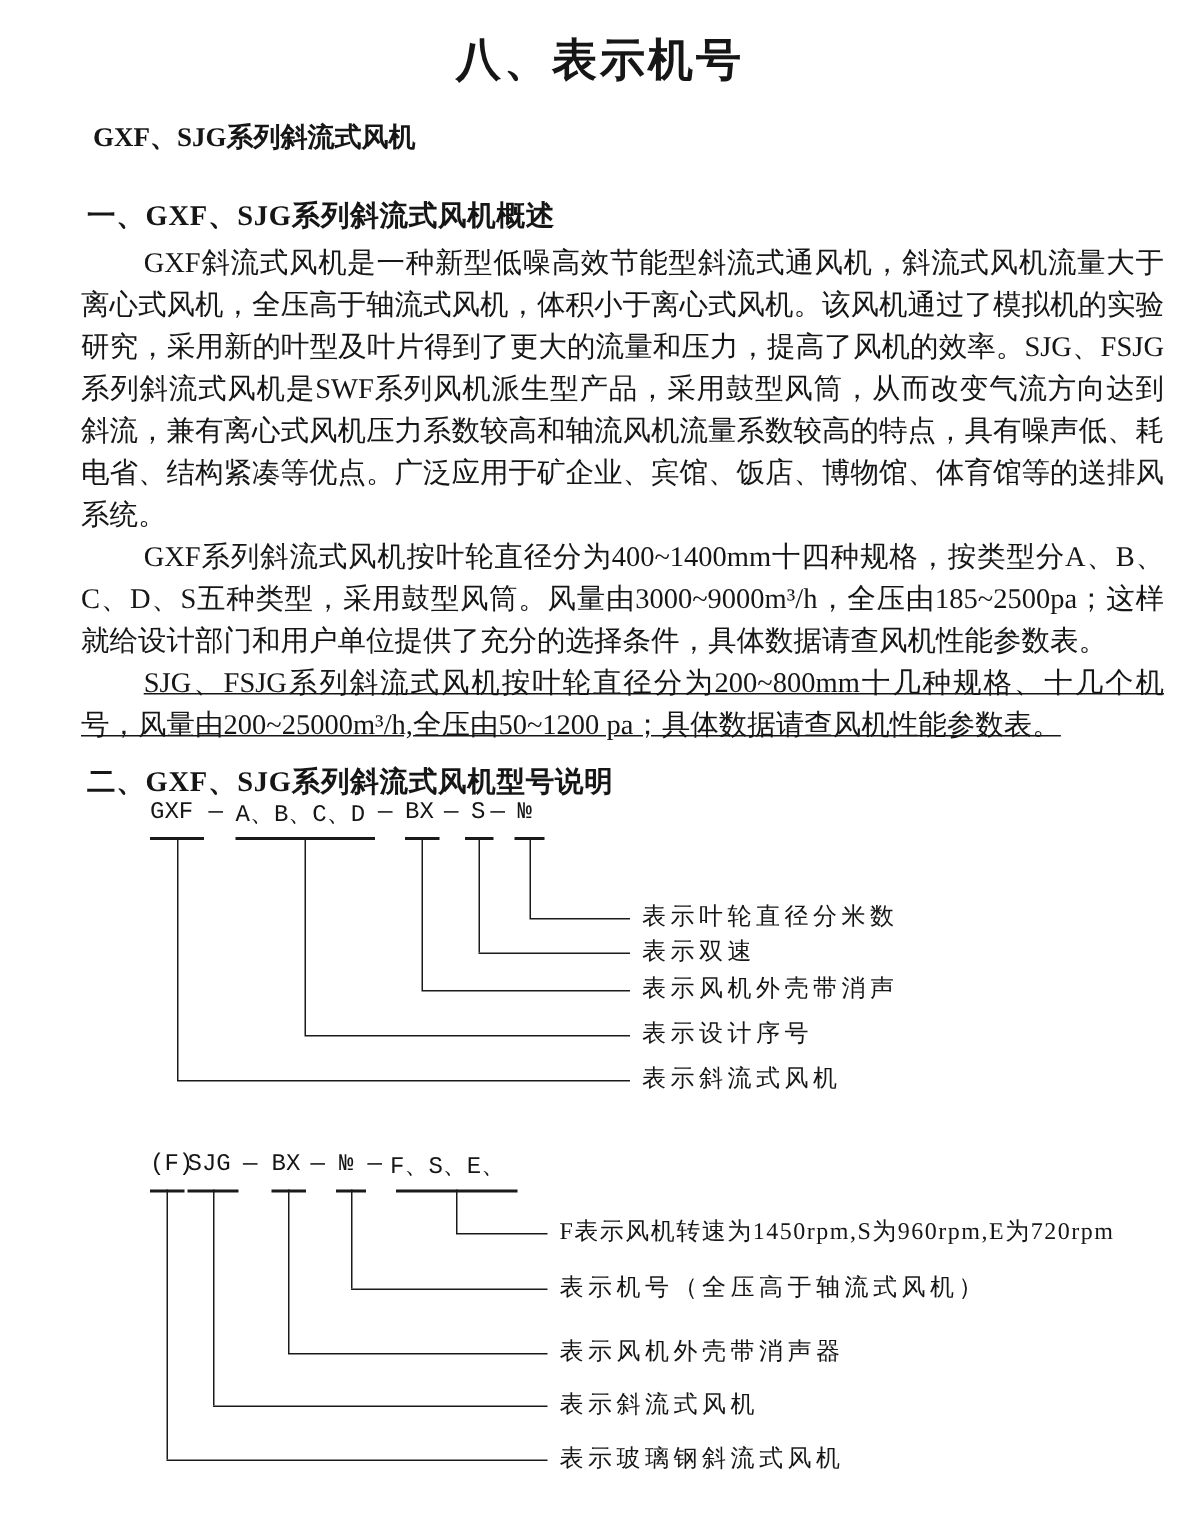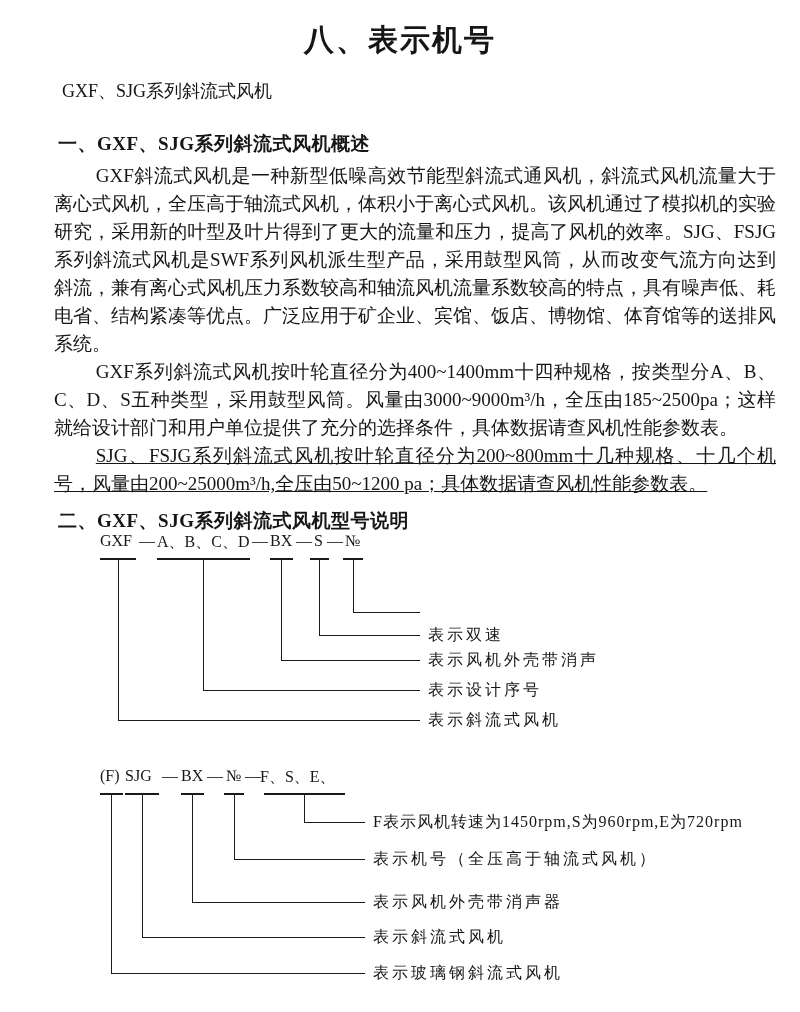--- a/index.html
+++ b/index.html
@@ -6,36 +6,36 @@
   #page{
     position:relative;width:800px;height:1012px;background:#ffffff;
     font-family:"Liberation Serif","DejaVu Serif",serif;color:#161616;
     overflow:hidden;
   }
   .doc-title{
     position:absolute;top:20px;left:0;width:100%;text-align:center;
     font-size:30px;font-weight:bold;letter-spacing:2px;margin:0;
   }
   .subtitle{
-    position:absolute;top:79px;left:62px;font-size:18px;font-weight:normal;margin:0;
+    position:absolute;top:79px;left:62px;font-size:18px;font-weight:bold;margin:0;
   }
   .h-section{position:absolute;font-size:19px;font-weight:bold;letter-spacing:.5px;margin:16px;}
   #sec1-heading{top:115px;left:42px;}
   #sec2-heading{top:492px;left:42px;}
   .para{
     position:absolute;left:40px;width:722px;margin:14px;
     font-size:19px;line-height:28px;text-align:justify;text-indent:2.2em;
   }
   #para1{top:148px;}
   #para2{top:344px;}
   #para3{top:428px;text-decoration:underline;}
   .dg{position:absolute;left:0;width:800px;}
   #diagram1{top:530px;height:218px;}
   #diagram2{top:765px;height:242px;}
-  .tok{position:absolute;top:2px;font-size:16px;white-space:nowrap;}
+  .tok{position:absolute;top:2px;font-size:16px;white-space:nowrap;font-family:Liberation Mono, monospace;}
   .bar{position:absolute;height:2px;background:#1a1a1a;}
   .vl{position:absolute;width:1px;background:#1a1a1a;}
   .hl{position:absolute;height:1px;background:#1a1a1a;}
   .lbl{
     position:absolute;font-size:16px;line-height:22px;
     letter-spacing:3px;white-space:nowrap;
   }
   .lbl.rpm{letter-spacing:1px;}
 </style>
 </head>
@@ -78,20 +78,21 @@
     <div class="vl" style="left:281px;top:28px;height:102px"></div>
     <div class="vl" style="left:203px;top:28px;height:132px"></div>
     <div class="vl" style="left:118px;top:28px;height:162px"></div>
 
     <div class="hl" style="left:353px;top:82px;width:67px"></div>
     <div class="hl" style="left:319px;top:105px;width:101px"></div>
     <div class="hl" style="left:281px;top:130px;width:139px"></div>
     <div class="hl" style="left:203px;top:160px;width:217px"></div>
     <div class="hl" style="left:118px;top:190px;width:302px"></div>
 
+    <div class="lbl" style="left:428px;top:71px">表示叶轮直径分米数</div>
     <div class="lbl" style="left:428px;top:94px">表示双速</div>
     <div class="lbl" style="left:428px;top:119px">表示风机外壳带消声</div>
     <div class="lbl" style="left:428px;top:149px">表示设计序号</div>
     <div class="lbl" style="left:428px;top:179px">表示斜流式风机</div>
   </div>
 
   <div class="dg" id="diagram2">
 
     <span class="tok" style="left:100px">(F)</span>
     <span class="tok" style="left:125px">SJG</span>

